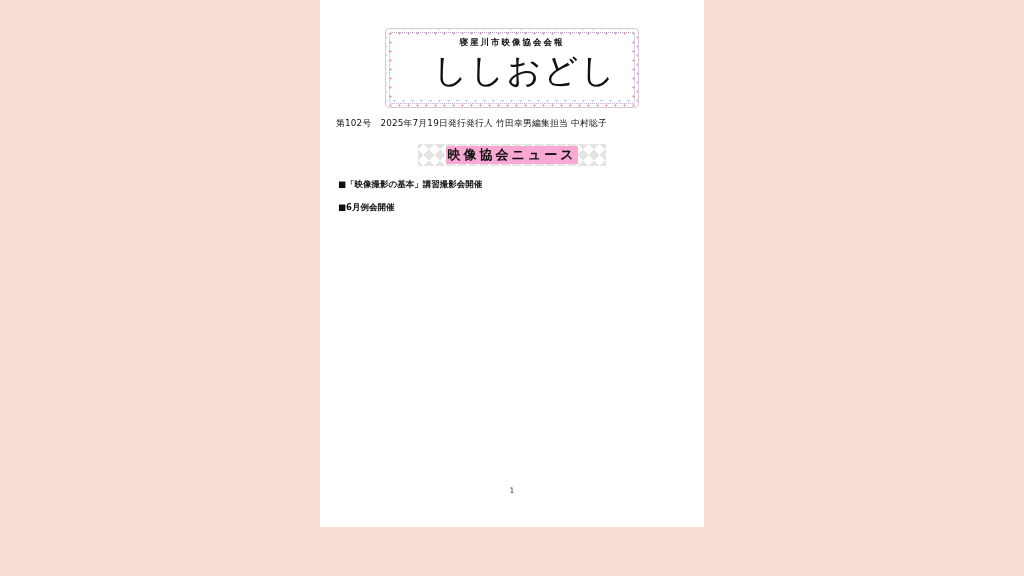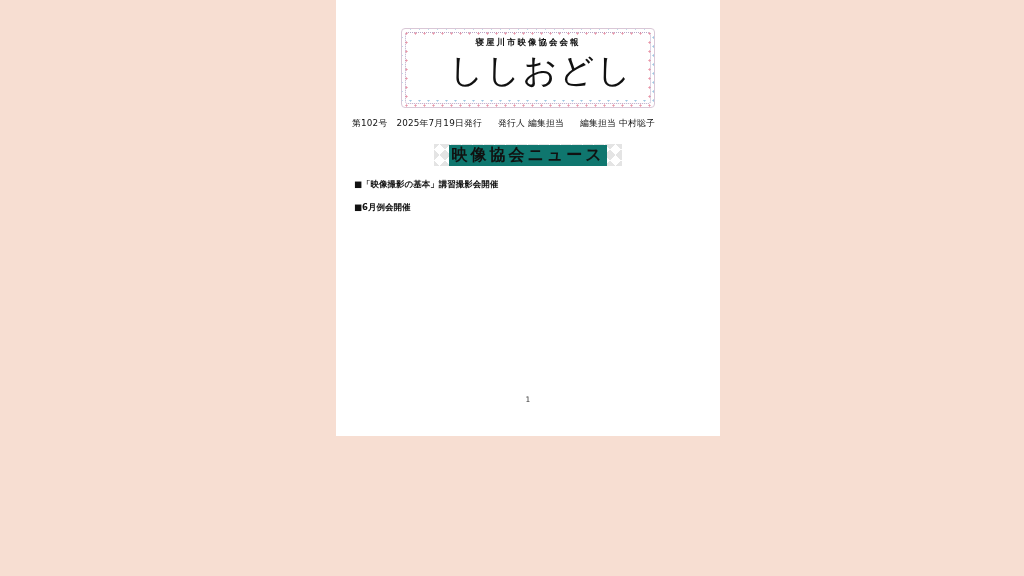--- a/index.html
+++ b/index.html
@@ -14,24 +14,24 @@
     overflow: hidden;
   }
   .viewer {
     position: relative;
     width: 1024px;
     height: 576px;
     background: #f7ded2;
   }
   .page {
     position: absolute;
-    left: 336px;
+    left: 320px;
     top: 0;
     width: 384px;
-    height: 436px;
+    height: 527px;
     background: #ffffff;
     box-sizing: border-box;
     padding: 0;
     overflow: hidden;
   }
   .masthead {
     margin: 28px auto 0 auto;
     width: 254px;
     height: 80px;
     position: relative;
@@ -93,21 +93,21 @@
     letter-spacing: 2px;
     padding-left: 26px;
   }
   .issue-line {
     margin: 10px 16px 0 16px;
     font-size: 8.8px;
     color: #111;
     font-family: "DejaVu Sans", sans-serif;
     letter-spacing: 0.2px;
     display: flex;
-    gap: 16px;
+    gap: 0;
     align-items: baseline;
   }
   .issue-line .issue-no {
     white-space: nowrap;
   }
   .section-banner {
     margin: 14px auto 0 auto;
     width: 188px;
     height: 22px;
     position: relative;
@@ -122,26 +122,26 @@
       linear-gradient(135deg, #cfcfcf 25%, transparent 25%),
       linear-gradient(225deg, #cfcfcf 25%, transparent 25%),
       linear-gradient(315deg, #cfcfcf 25%, transparent 25%),
       linear-gradient(45deg, #cfcfcf 25%, transparent 25%);
     background-size: 11px 11px;
     background-position: 0 0, 0 0, 0 0, 0 0;
     opacity: 0.55;
   }
   .section-banner .banner-text {
     position: relative;
-    font-size: 16px;
+    font-size: 13px;
     font-weight: 700;
     letter-spacing: 3px;
     color: #111;
     font-family: "DejaVu Sans", sans-serif;
-    background: #0f766e;
+    background: #f9a8d4;
     padding: 0 2px;
   }
   .body-col {
     margin: 12px 18px 0 18px;
     color: #111;
     font-family: "DejaVu Sans", sans-serif;
   }
   .item {
     margin-bottom: 10px;
   }
@@ -175,21 +175,21 @@
 
     <div class="masthead">
       <div class="masthead-frame"></div>
       <div class="masthead-dots"></div>
       <div class="masthead-small">寝屋川市映像協会会報</div>
       <div class="masthead-title">ししおどし</div>
     </div>
 
     <div class="issue-line">
       <span class="issue-no">第102号　2025年7月19日発行</span>
-      <span>発行人 編集担当</span>
+      <span>発行人 竹田幸男</span>
       <span>編集担当 中村聡子</span>
     </div>
 
     <div class="section-banner">
       <div class="diamonds"></div>
       <div class="banner-text">映像協会ニュース</div>
     </div>
 
     <div class="body-col">
 

